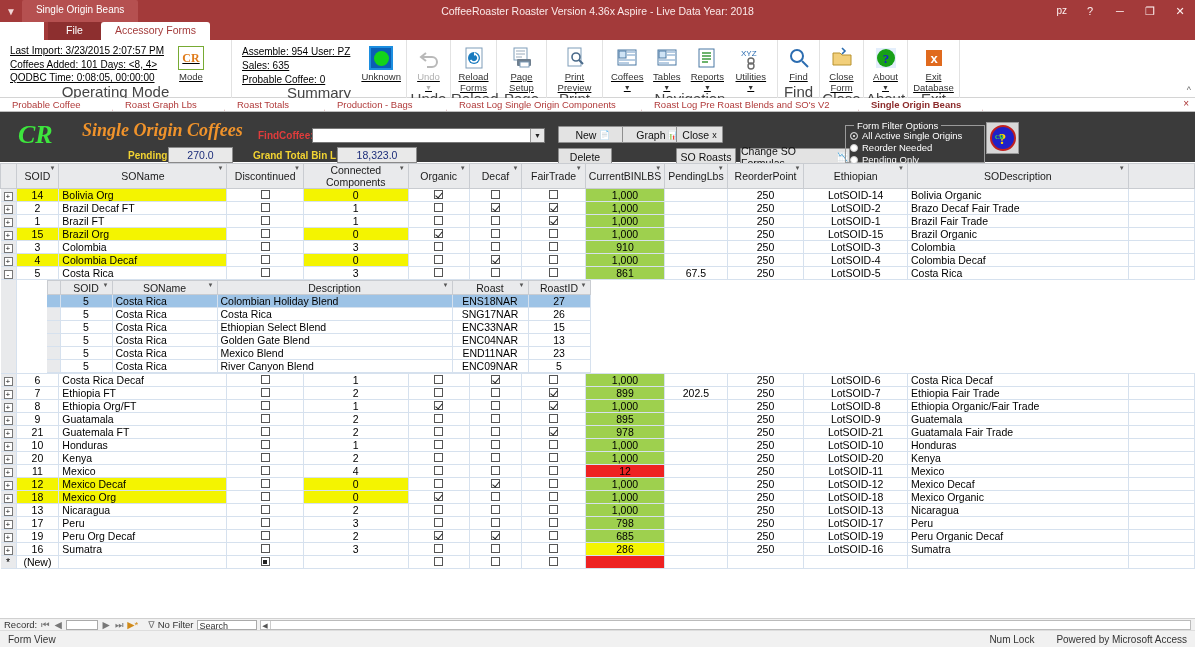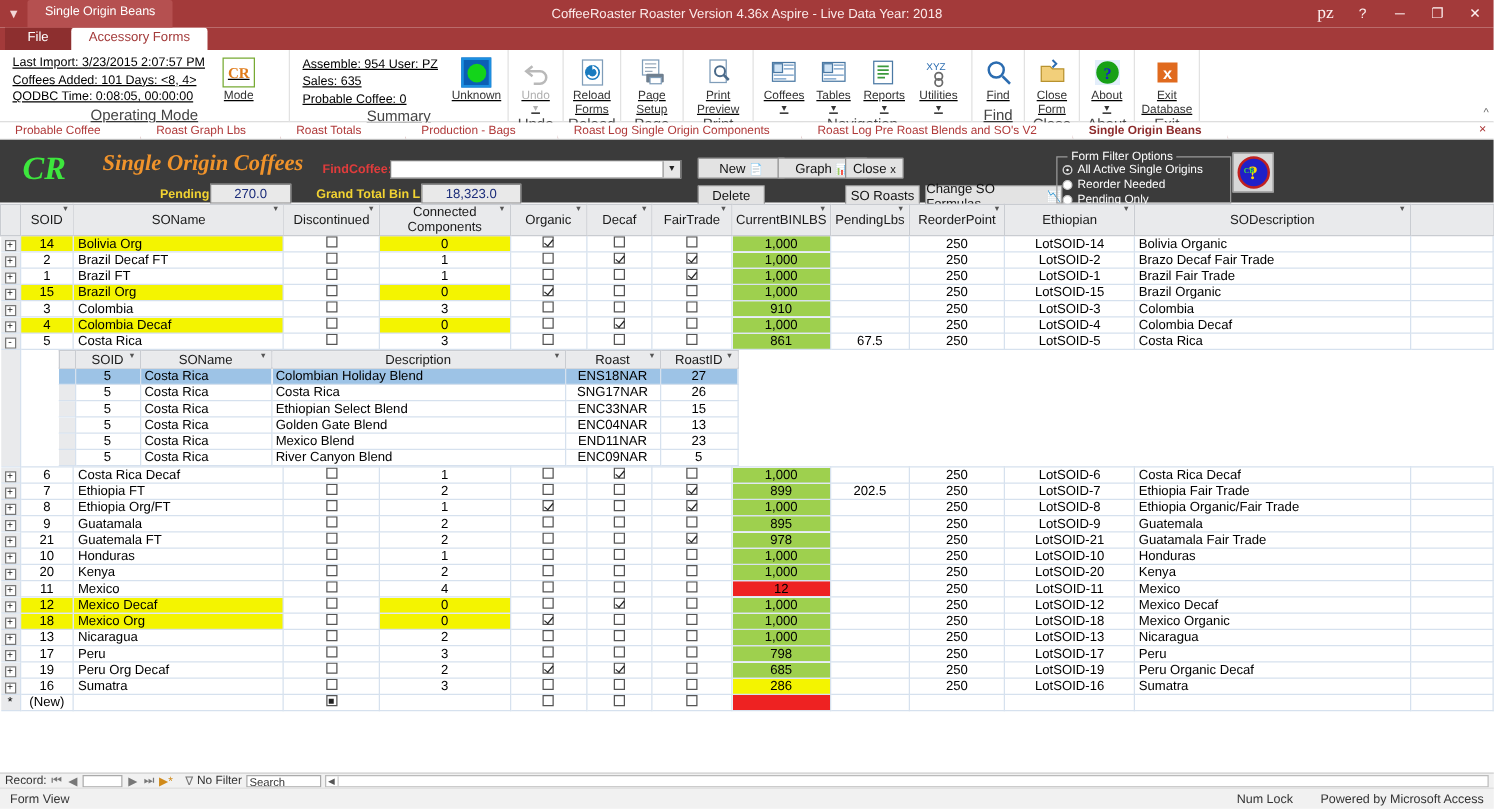--- a/index.html
+++ b/index.html
@@ -27,39 +27,40 @@
     position:absolute; left:0; right:0; top:0; height:22px; line-height:22px;
     text-align:center; color:#fbeaea; font-size:10.5px; pointer-events:none;
   }
   .win-ctrls{
     position:absolute; right:0; top:0; height:22px; display:flex; align-items:center;
   }
   .win-ctrls div{
     width:30px; height:22px; line-height:22px; text-align:center;
     color:#fdf0f0; font-size:11px;
   }
-  .win-ctrls div.user{ width:auto; padding:0 8px; font-size:14px;font-family:Liberation Serif, serif; }
+  .win-ctrls div.user{ width:auto; padding:0 8px; font-size:10px; }
   
   .ribbon-tabs{
     height:18px; background:#a33a3a; display:flex; align-items:flex-end;
     padding-left:4px;
+    margin-left:44px;
   }
   .rtab{
     font-size:10.5px; color:#fde; padding:2px 14px 3px 14px; height:18px;
   }
   .rtab.file{ background:#8d2f2f; color:#fff; padding:2px 18px 3px 18px; }
   .rtab.active{ background:#fff; color:#a33a3a; border-top-left-radius:3px; border-top-right-radius:3px;}
   
   .ribbon{
     height:58px; background:#fff; border-bottom:1px solid #d4d4d4;
     display:flex; position:relative; font-size:10px;text-decoration:underline;
   }
   .rgroup{ display:flex; flex-direction:column; border-right:1px solid #e2e2e2; height:58px; }
   .rgroup .gcontent{ flex:1; display:flex; align-items:flex-start; padding:2px 4px 0 4px; }
-  .rgroup .glabel{ text-align:center; font-size:12px; color:#444; height:12px; line-height:12px; }
+  .rgroup .glabel{ text-align:center; font-size:15px; color:#444; height:12px; line-height:12px; }
   .opmode-text{ font-size:10px; line-height:13.5px; padding:2px 4px 0 6px; white-space:nowrap;}
   .big-btn{
     display:flex; flex-direction:column; align-items:center; width:46px;
     font-size:9.5px; color:#333; line-height:10.5px; text-align:center; padding-top:2px;
   }
   .big-btn .ic{ height:28px; display:flex; align-items:center; justify-content:center; }
   .big-btn.dis{ color:#b0b0b0; }
   .cr-icon{
     width:26px; height:24px; border:1px solid #7a3; background:#fff;
     display:flex; align-items:center; justify-content:center;

